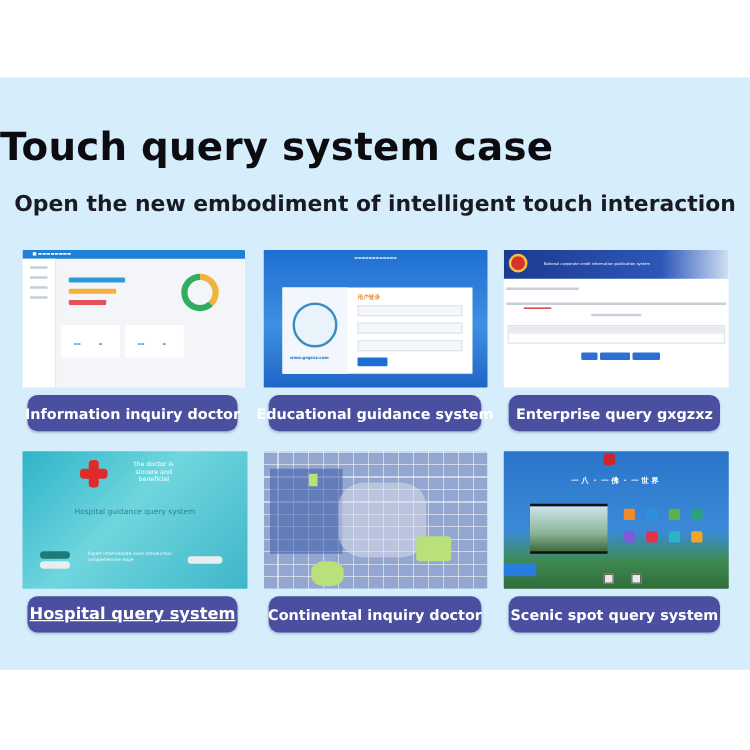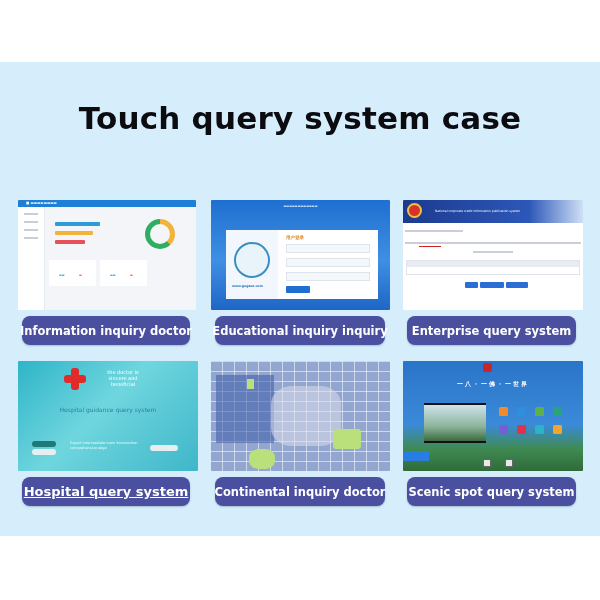--- a/index.html
+++ b/index.html
@@ -4,21 +4,21 @@
 <style>
   * { box-sizing: border-box; margin: 0; padding: 0; }
   html, body { width: 600px; height: 600px; background: #ffffff; overflow: hidden; }
   body { position: relative; font-family: "DejaVu Sans", sans-serif; }
 
   .banner {
     position: absolute; left: 0; top: 62px; width: 600px; height: 474px;
     background: #d6eefc;
   }
   .title {
-    position: absolute; left: 0; width: 600px; top: 38px; text-align: center;
+    position: absolute; left: 0; width: 600px; top: 38px; text-align: left;
     font-size: 31px; font-weight: bold; color: #0b0b10; letter-spacing: 0.2px;
   }
   .subtitle {
     position: absolute; left: 0; width: 600px; top: 92px; text-align: center;
     font-size: 17.5px; font-weight: bold; color: #1a1a22;
   }
   .shot {
     position: absolute; overflow: hidden; border-radius: 1px;
   }
   .label-btn {
@@ -92,20 +92,21 @@
   .s6 .video { position:absolute; left:21px; top:42px; width:62px; height:40px; background: linear-gradient(180deg,#cfe3ea 0%, #8cb49a 60%, #3d6a3e 100%); border-top:2px solid #111; border-bottom:2px solid #111; }
   .s6 .tile { position:absolute; width:9px; height:9px; border-radius:1.5px; }
   .s6 .qr { position:absolute; top:98px; width:8px; height:8px; background:#e8e8e8; border:1px solid #666; }
   .s6 .side-btn { position:absolute; left:0; top:90px; width:26px; height:10px; background:#2a7de0; }
 </style>
 </head>
 <body>
 
 <div class="banner">
   <h1 class="title">Touch query system case</h1>
+  <p class="subtitle">Open the new embodiment of intelligent touch interaction</p>
 </div>
 
 <div class="shot s1" style="left:18px;top:200px;width:178px;height:110px;">
   <div class="top">
       <span class="t">■ ▬▬▬▬▬▬▬▬</span>
     </div>
   <div class="side">
       <div></div>
       <div></div>
       <div></div>
@@ -133,39 +134,39 @@
       <div class="logo"></div>
       <div class="url">www.gxgzxz.com</div>
     </div>
     <div class="ttl">用户登录</div>
     <div class="inp" style="top:14px;"></div>
     <div class="inp" style="top:28px;"></div>
     <div class="inp" style="top:42px;"></div>
     <div class="btn"></div>
   </div>
 </div>
-<div class="label-btn" style="left:215px;top:316px;width:170px;">Educational inquiry inquiry</div>
+<div class="label-btn" style="left:215px;top:316px;width:170px;">Educational guidance system</div>
 
 <div class="shot s3" style="left:403px;top:200px;width:180px;height:110px;">
   <div class="hdr">
     <div class="emb"></div>
     <span class="t">National corporate credit information publication system</span>
   </div>
   <div class="row" style="top:30px;right:120px;"></div>
   <div class="row" style="top:42px;"></div>
   <div class="tabline"></div>
   <div class="row" style="top:51px;left:70px;right:70px;"></div>
   <div class="tbl">
       <div class="th"></div>
     </div>
   <div class="b" style="left:62px;width:13px;"></div>
   <div class="b" style="left:77px;width:24px;"></div>
   <div class="b" style="left:103px;width:22px;"></div>
 </div>
-<div class="label-btn" style="left:407px;top:316px;width:169px;">Enterprise query system</div>
+<div class="label-btn" style="left:407px;top:316px;width:169px;">Enterprise query gxgzxz</div>
 
 <div class="shot s4" style="left:18px;top:361px;width:180px;height:110px;">
   <div class="cross"></div>
   <div class="motto">the doctor is sincere and beneficial</div>
   <div class="sys">Hospital guidance query system</div>
   <div class="pill" style="left:14px;top:80px;width:24px;background:#1e7a78;"></div>
   <div class="pill" style="left:14px;top:88px;width:24px;background:#e6eef0;"></div>
   <div class="pill" style="left:132px;top:84px;width:28px;background:#e6eef0;"></div>
   <div class="desc" style="width:80px;">Expert intermediate room introduction comprehensive edge</div>
 </div>

